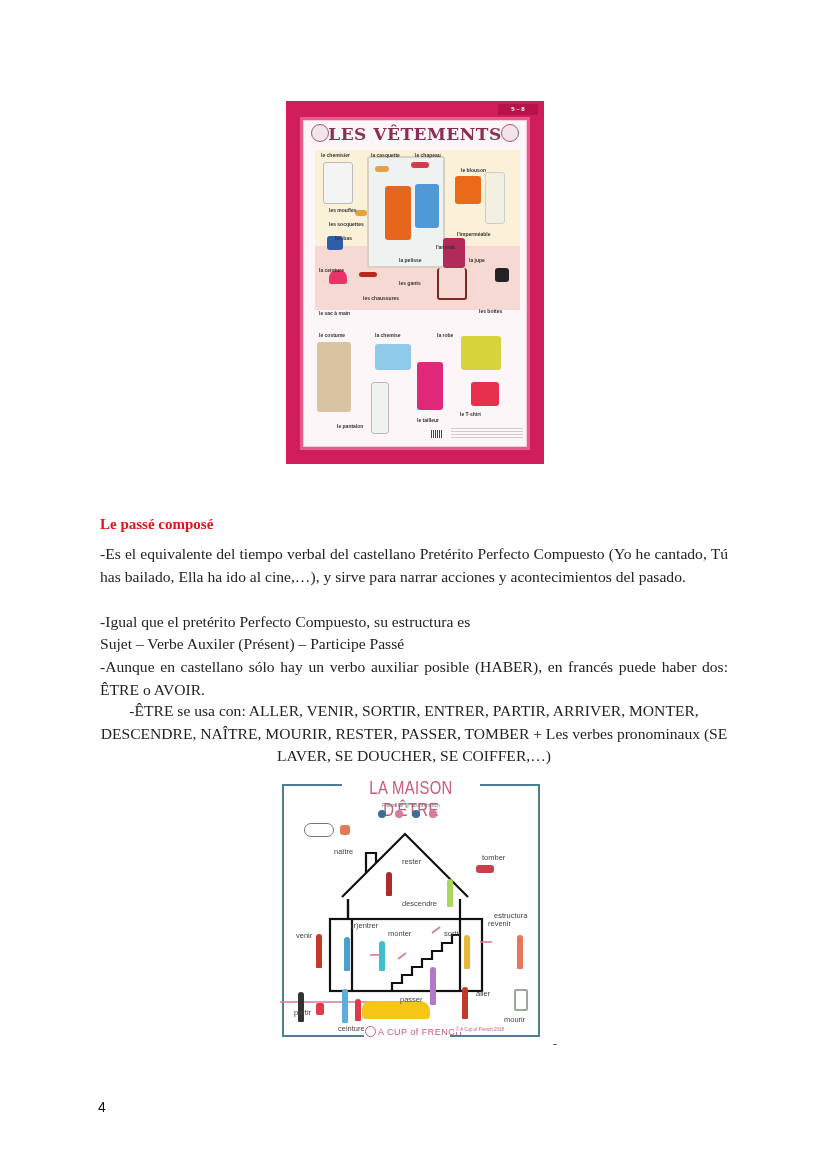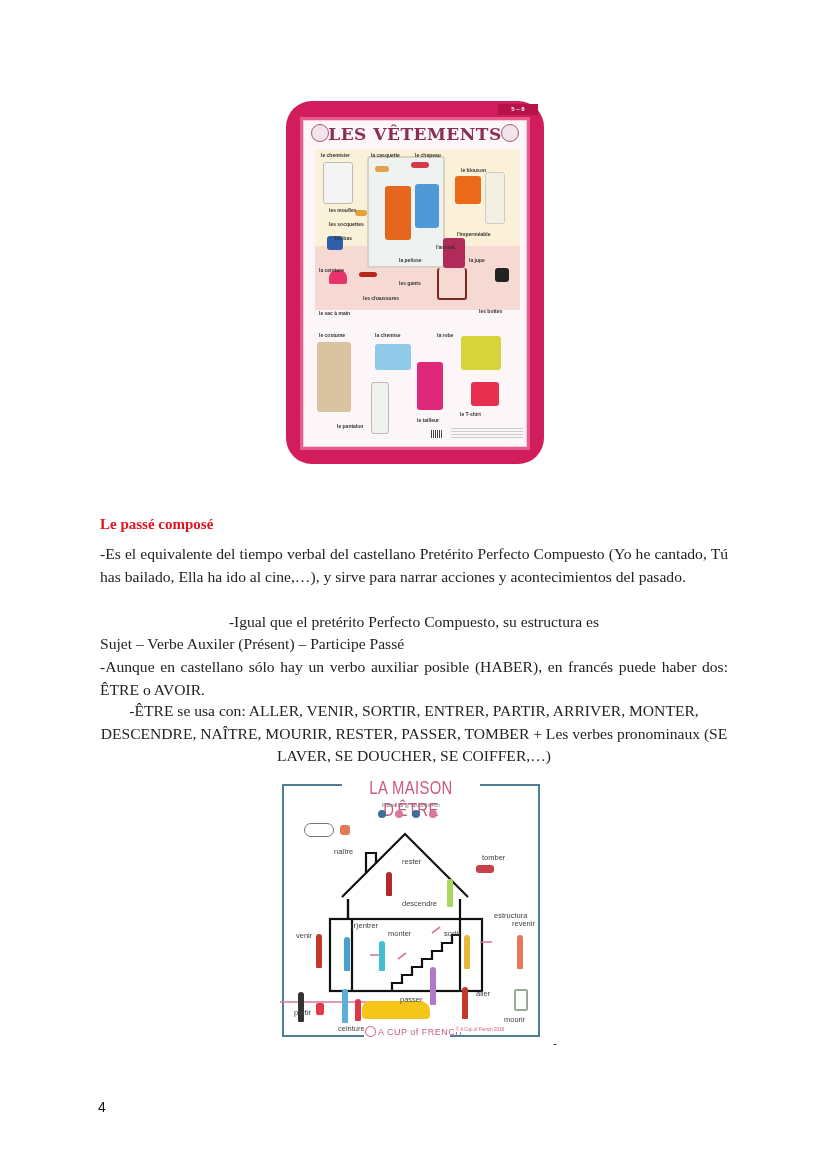--- a/index.html
+++ b/index.html
@@ -5,21 +5,20 @@
     * { box-sizing: border-box; margin: 0; padding: 0; }
     html, body { width: 828px; height: 1169px; background: #ffffff; }
     body { position: relative; font-family: "Liberation Serif", serif; color: #222; overflow: hidden; }
 
     
     .poster1 {
       position: absolute; left: 286px; top: 101px; width: 258px; height: 363px;
       background: #d21d5c;
       background-image: radial-gradient(circle at 20% 30%, rgba(255,255,255,0.10) 0 6px, transparent 7px),
                         radial-gradient(circle at 80% 70%, rgba(255,255,255,0.10) 0 8px, transparent 9px);
-      border-radius: 26px;
     }
     .poster1 .badge {
       position: absolute; right: 6px; top: 3px; width: 40px; height: 11px;
       background: #b8124a; color: #fff; font-family: "Liberation Sans", sans-serif;
       font-size: 6px; font-weight: bold; line-height: 11px; text-align: center;
     }
     .poster1 .inner {
       position: absolute; left: 14px; top: 16px; width: 230px; height: 333px;
       background: #fdf6f8; border: 3px solid #e85a8c; box-shadow: inset 0 0 0 1px #f8c9d8;
     }
@@ -49,21 +48,21 @@
       position: absolute; left: 100px; top: 516px;
       font-size: 15px; font-weight: bold; color: #e0141c;
     }
     .para {
       position: absolute; left: 100px; width: 628px;
       font-size: 15.6px; line-height: 22.5px; color: #222;
     }
     .para.justify { text-align: justify; text-align-last: left; }
     .para.center { text-align: center; }
     .p1 { top: 543px; }
-    .p2 { top: 611px; text-align: center; }
+    .p2 { top: 611px; }
     .p3 { top: 633px; }
     .p4 { top: 656px; }
     .p5 { top: 700px; left: 92px; width: 644px; }
 
     
     .poster2 {
       position: absolute; left: 280px; top: 777px; width: 262px; height: 264px; background: #fff;
     }
     .poster2 .frame {
       position: absolute; left: 2px; top: 7px; width: 258px; height: 253px;
@@ -229,21 +228,21 @@
   <div class="person" style="left:75px;top:222px;height:22px;background:#e0384a;"></div>
   <div style="position:absolute;left:82px;top:224px;width:68px;height:18px;background:#f5c518;border-radius:8px 10px 4px 4px;"></div>
   <div class="person" style="left:182px;top:210px;height:32px;background:#c0392b;"></div>
   <div style="position:absolute;left:234px;top:212px;width:14px;height:22px;border:2px solid #9aa89a;border-radius:2px;"></div>
 
   <span class="wlbl" style="left:54px;top:70px;">naître</span>
   <span class="wlbl" style="left:122px;top:80px;">rester</span>
   <span class="wlbl" style="left:202px;top:76px;">tomber</span>
   <span class="wlbl" style="left:122px;top:122px;">descendre</span>
   <span class="wlbl" style="left:214px;top:134px;">estructura</span>
-  <span class="wlbl" style="left:232px;top:142px;text-align:center;">revenir</span>
+  <span class="wlbl" style="left:208px;top:142px;text-align:center;">revenir</span>
   <span class="wlbl" style="left:16px;top:154px;">venir</span>
   <span class="wlbl" style="left:71px;top:144px;">(r)entrer</span>
   <span class="wlbl" style="left:108px;top:152px;">monter</span>
   <span class="wlbl" style="left:164px;top:152px;">sortir</span>
   <span class="wlbl" style="left:120px;top:218px;">passer</span>
   <span class="wlbl" style="left:196px;top:212px;">aller</span>
   <span class="wlbl" style="left:14px;top:231px;">partir</span>
   <span class="wlbl" style="left:224px;top:238px;">mourir</span>
   <span class="wlbl" style="left:58px;top:247px;">ceinture</span>
 

